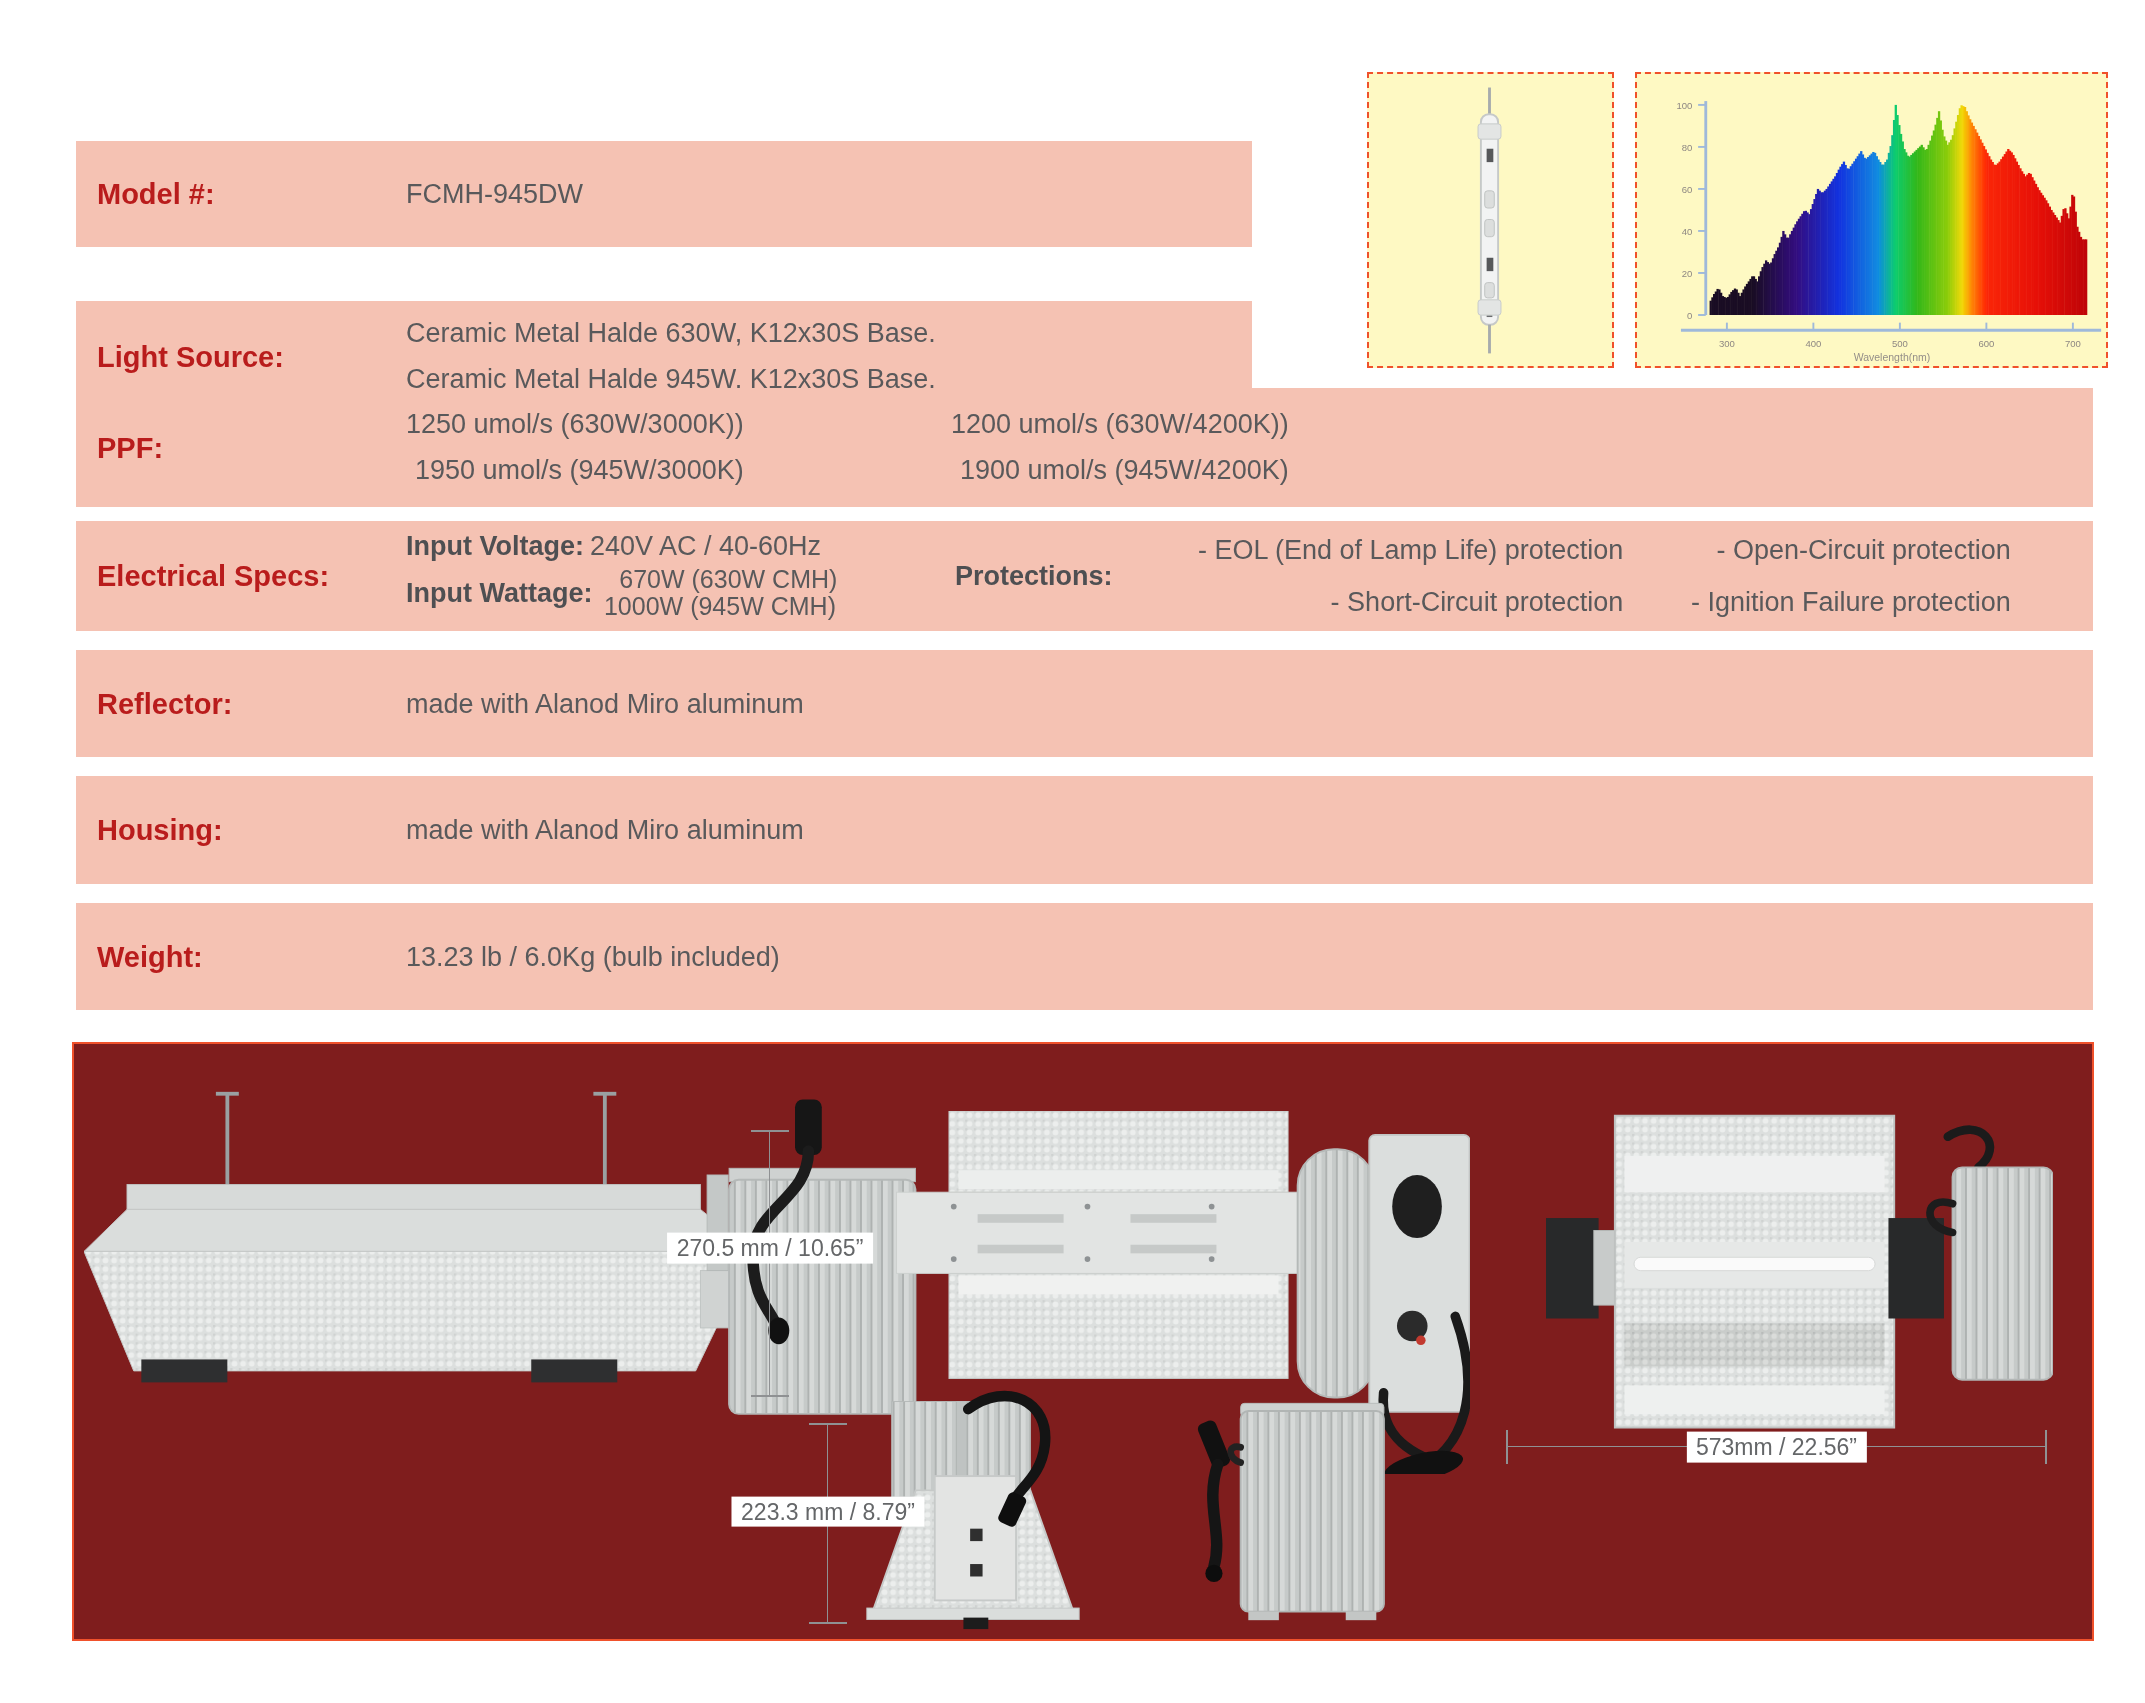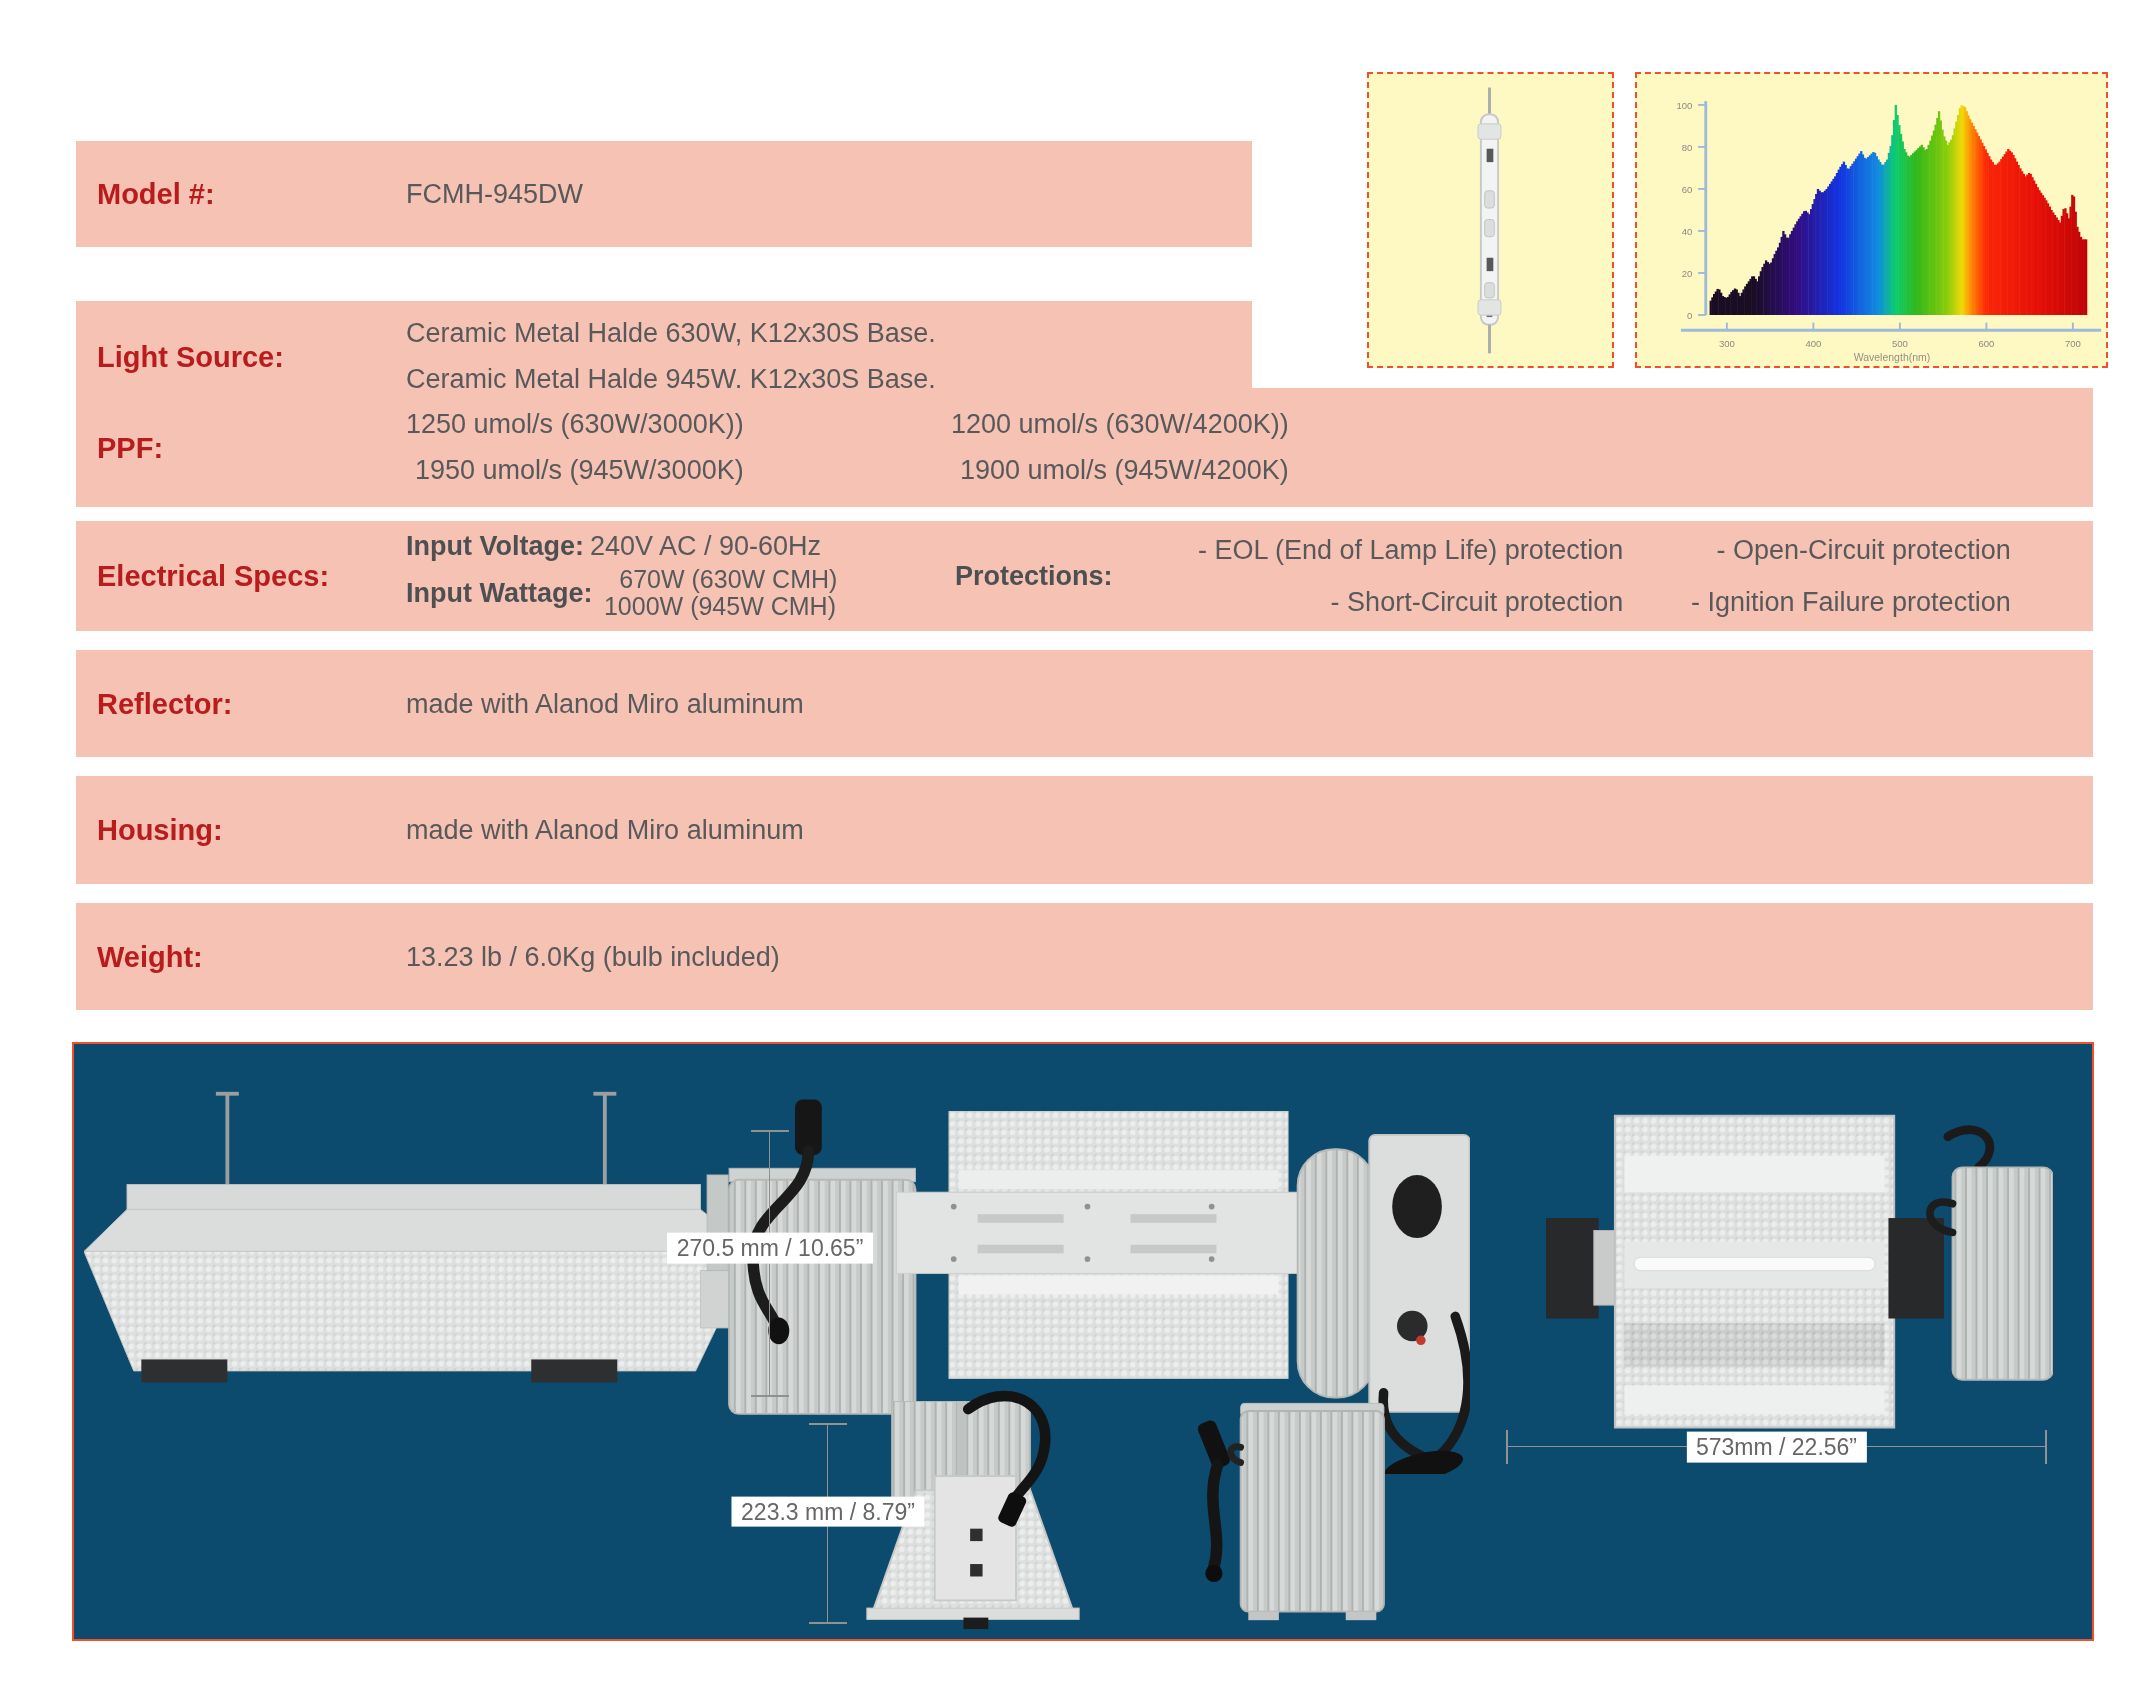--- a/index.html
+++ b/index.html
@@ -23,21 +23,21 @@
   .elec-line2{display:flex;gap:11.5px;align-items:center;margin-top:3.8px;}
   .stack{display:flex;flex-direction:column;line-height:1.1;font-size:25px;}
   .stack span:first-child{margin-left:15.3px;}
   .prot-label{position:absolute;left:879px;top:50%;transform:translateY(-50%);font-size:27px;}
 
   
   .dashed-box{position:absolute;border:2.9px dashed #F0512B;background:#fef9c3;box-sizing:border-box;}
 
   
   .photo-box{position:absolute;left:72px;top:1042px;width:2022px;height:599px;
-             border:2.9px solid #F0512B;box-sizing:border-box;background:#0c4a6e;}
+             border:2.9px solid #F0512B;box-sizing:border-box;background:#7f1d1d;}
   .photo-box svg{position:absolute;}
 
   
   .vdim{position:absolute;width:0;border-left:1.9px solid #8F9193;}
   .vdim::before,.vdim::after{content:'';position:absolute;left:-19px;width:38px;height:1.9px;background:#8F9193;}
   .vdim::before{top:-1.9px;}
   .vdim::after{bottom:-1.9px;}
   .hdim{position:absolute;height:0;border-top:1.9px solid #8F9193;}
   .hdim::before,.hdim::after{content:'';position:absolute;top:-17px;height:34px;width:1.9px;background:#8F9193;}
   .hdim::before{left:-1.9px;}
@@ -74,21 +74,21 @@
       <span>1200 umol/s (630W/4200K))</span>
       <span>1900 umol/s (945W/4200K)</span>
     </div>
   </div>
 
   <div class="row long" style="top:521px;height:110px;">
     <div class="row-label">Electrical Specs:</div>
     <div class="elec-block">
       <div class="elec-line">
         <span class="sub">Input Voltage:</span>
-        <span>240V AC / 90-60Hz</span>
+        <span>240V AC / 40-60Hz</span>
       </div>
       <div class="elec-line2">
         <span class="sub">Input Wattage:</span>
         <span class="stack">
           <span>670W  (630W CMH)</span>
           <span>1000W  (945W CMH)</span>
         </span>
       </div>
     </div>
     <div class="prot-label sub">Protections:</div>

